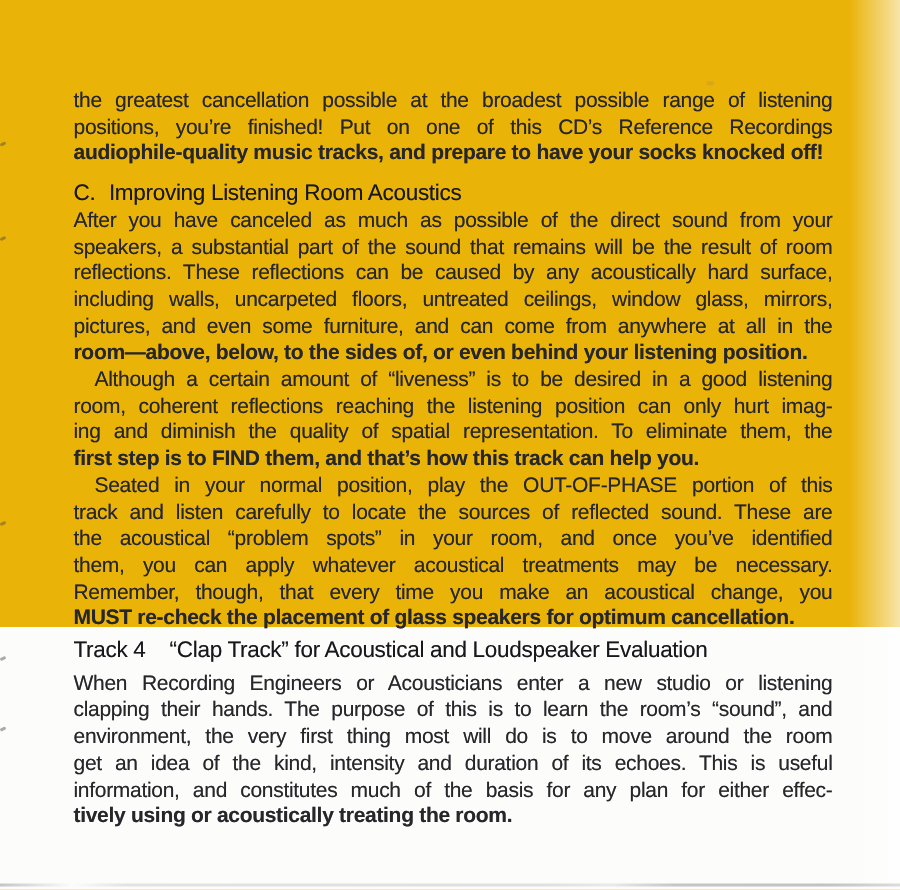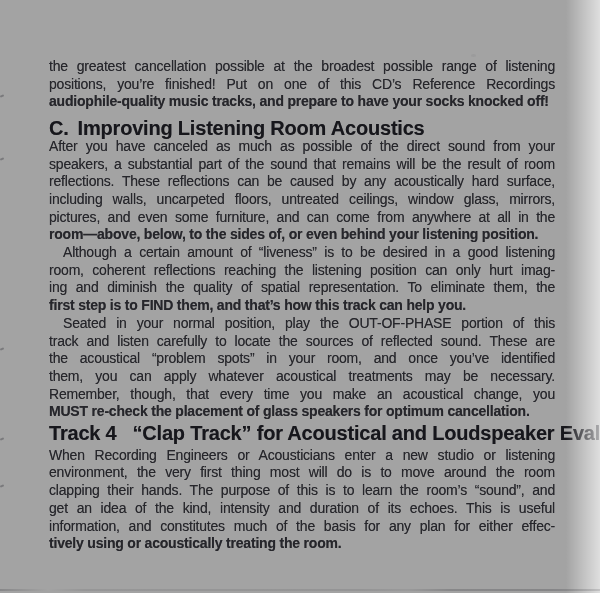--- a/index.html
+++ b/index.html
@@ -7,22 +7,22 @@
     padding: 0;
     width: 600px;
     height: 593px;
     overflow: hidden;
     background: #fcfcfb;
     font-family: "Liberation Sans", sans-serif;
   }
   .page {
     position: relative;
     width: 600px;
-    height: 593px;
-    background: #a3a3a3;
+    height: 418px;
+    background: #eab308;
   }
   
   .edge-light {
     position: absolute;
     top: 0; right: 0;
     width: 34px; height: 593px;
     background: linear-gradient(to right, rgba(255,255,255,0), rgba(255,255,255,0.65));
     pointer-events: none;
   }
   .text-column {
@@ -42,23 +42,23 @@
     text-align-last: justify;
   }
   .line.last {
     text-align-last: left;
     font-weight: bold;
   }
   .line.first-indent {
     padding-left: 14px;
   }
   .heading {
-    font-weight: bold;
+    font-weight: normal;
     color: #17171c;
-    font-size: 20px;
+    font-size: 15px;
     line-height: 17.7px;
     letter-spacing: -0.2px;
     white-space: nowrap;
   }
   .heading.h-section { margin-top: 9px; margin-bottom: 0; }
   .heading.h-track   { margin-top: 4px; margin-bottom: 4px; }
   .h-section .h-prefix { margin-right: 9px; }
   .h-track   .h-prefix { margin-right: 16px; }
   
   .speck {
@@ -116,22 +116,22 @@
         <div class="line first-indent">Seated in your normal position, play the OUT-OF-PHASE portion of this</div>
         <div class="line">track and listen carefully to locate the sources of reflected sound. These are</div>
         <div class="line">the acoustical “problem spots” in your room, and once you’ve identified</div>
         <div class="line">them, you can apply whatever acoustical treatments may be necessary.</div>
         <div class="line">Remember, though, that every time you make an acoustical change, you</div>
         <div class="line last">MUST re-check the placement of glass speakers for optimum cancellation.</div>
       </div>
       <div class="heading h-track"><span class="h-prefix">Track 4</span><span class="h-title">“Clap Track” for Acoustical and Loudspeaker Evaluation</span></div>
       <div class="para">
         <div class="line">When Recording Engineers or Acousticians enter a new studio or listening</div>
+        <div class="line">clapping their hands. The purpose of this is to learn the room’s “sound”, and</div>
         <div class="line">environment, the very first thing most will do is to move around the room</div>
-        <div class="line">clapping their hands. The purpose of this is to learn the room’s “sound”, and</div>
         <div class="line">get an idea of the kind, intensity and duration of its echoes. This is useful</div>
         <div class="line">information, and constitutes much of the basis for any plan for either effec-</div>
         <div class="line last">tively using or acoustically treating the room.</div>
       </div>
     </div>
 
   <div class="edge-light"></div>
   <div class="top-speck"></div>
   <div class="bottom-edge"></div>
   <div id="speck-layer">

